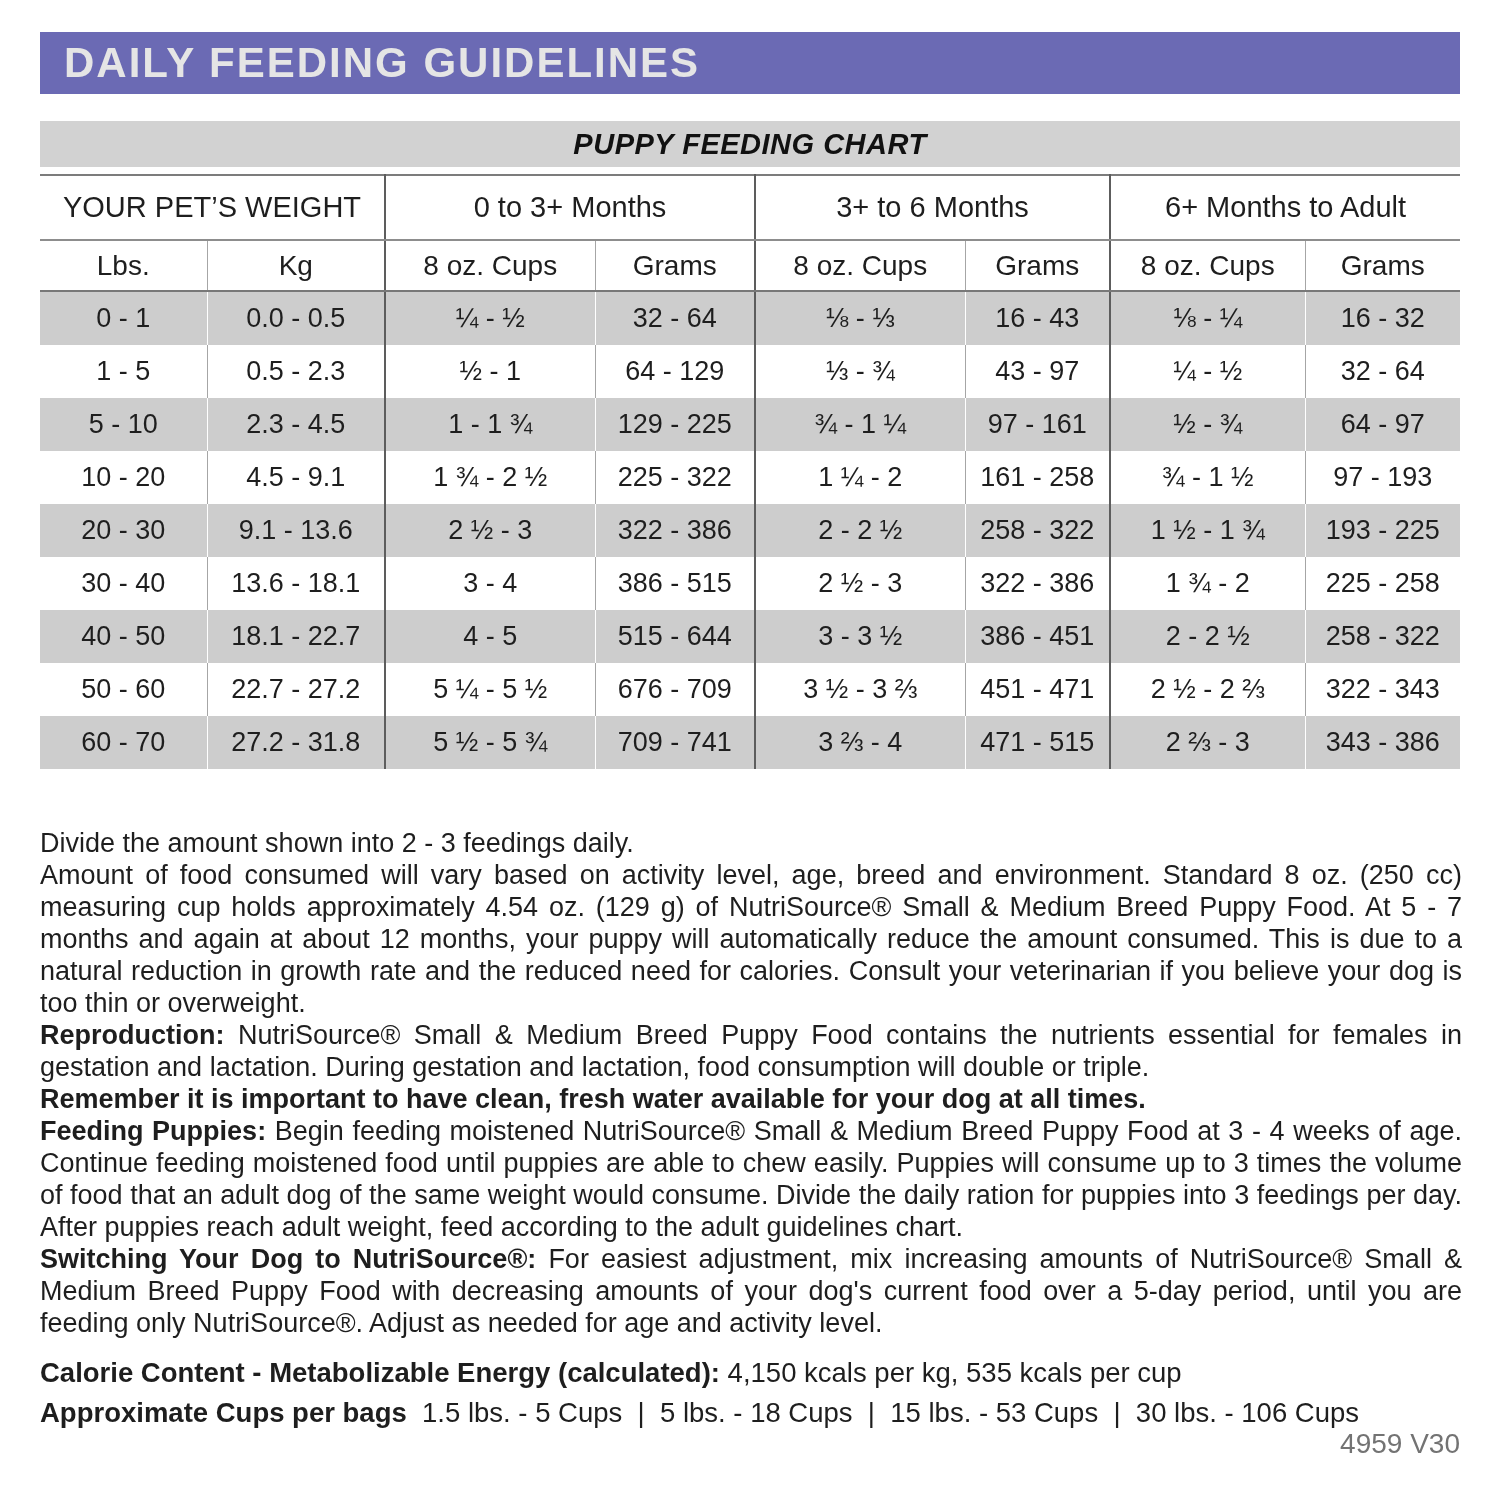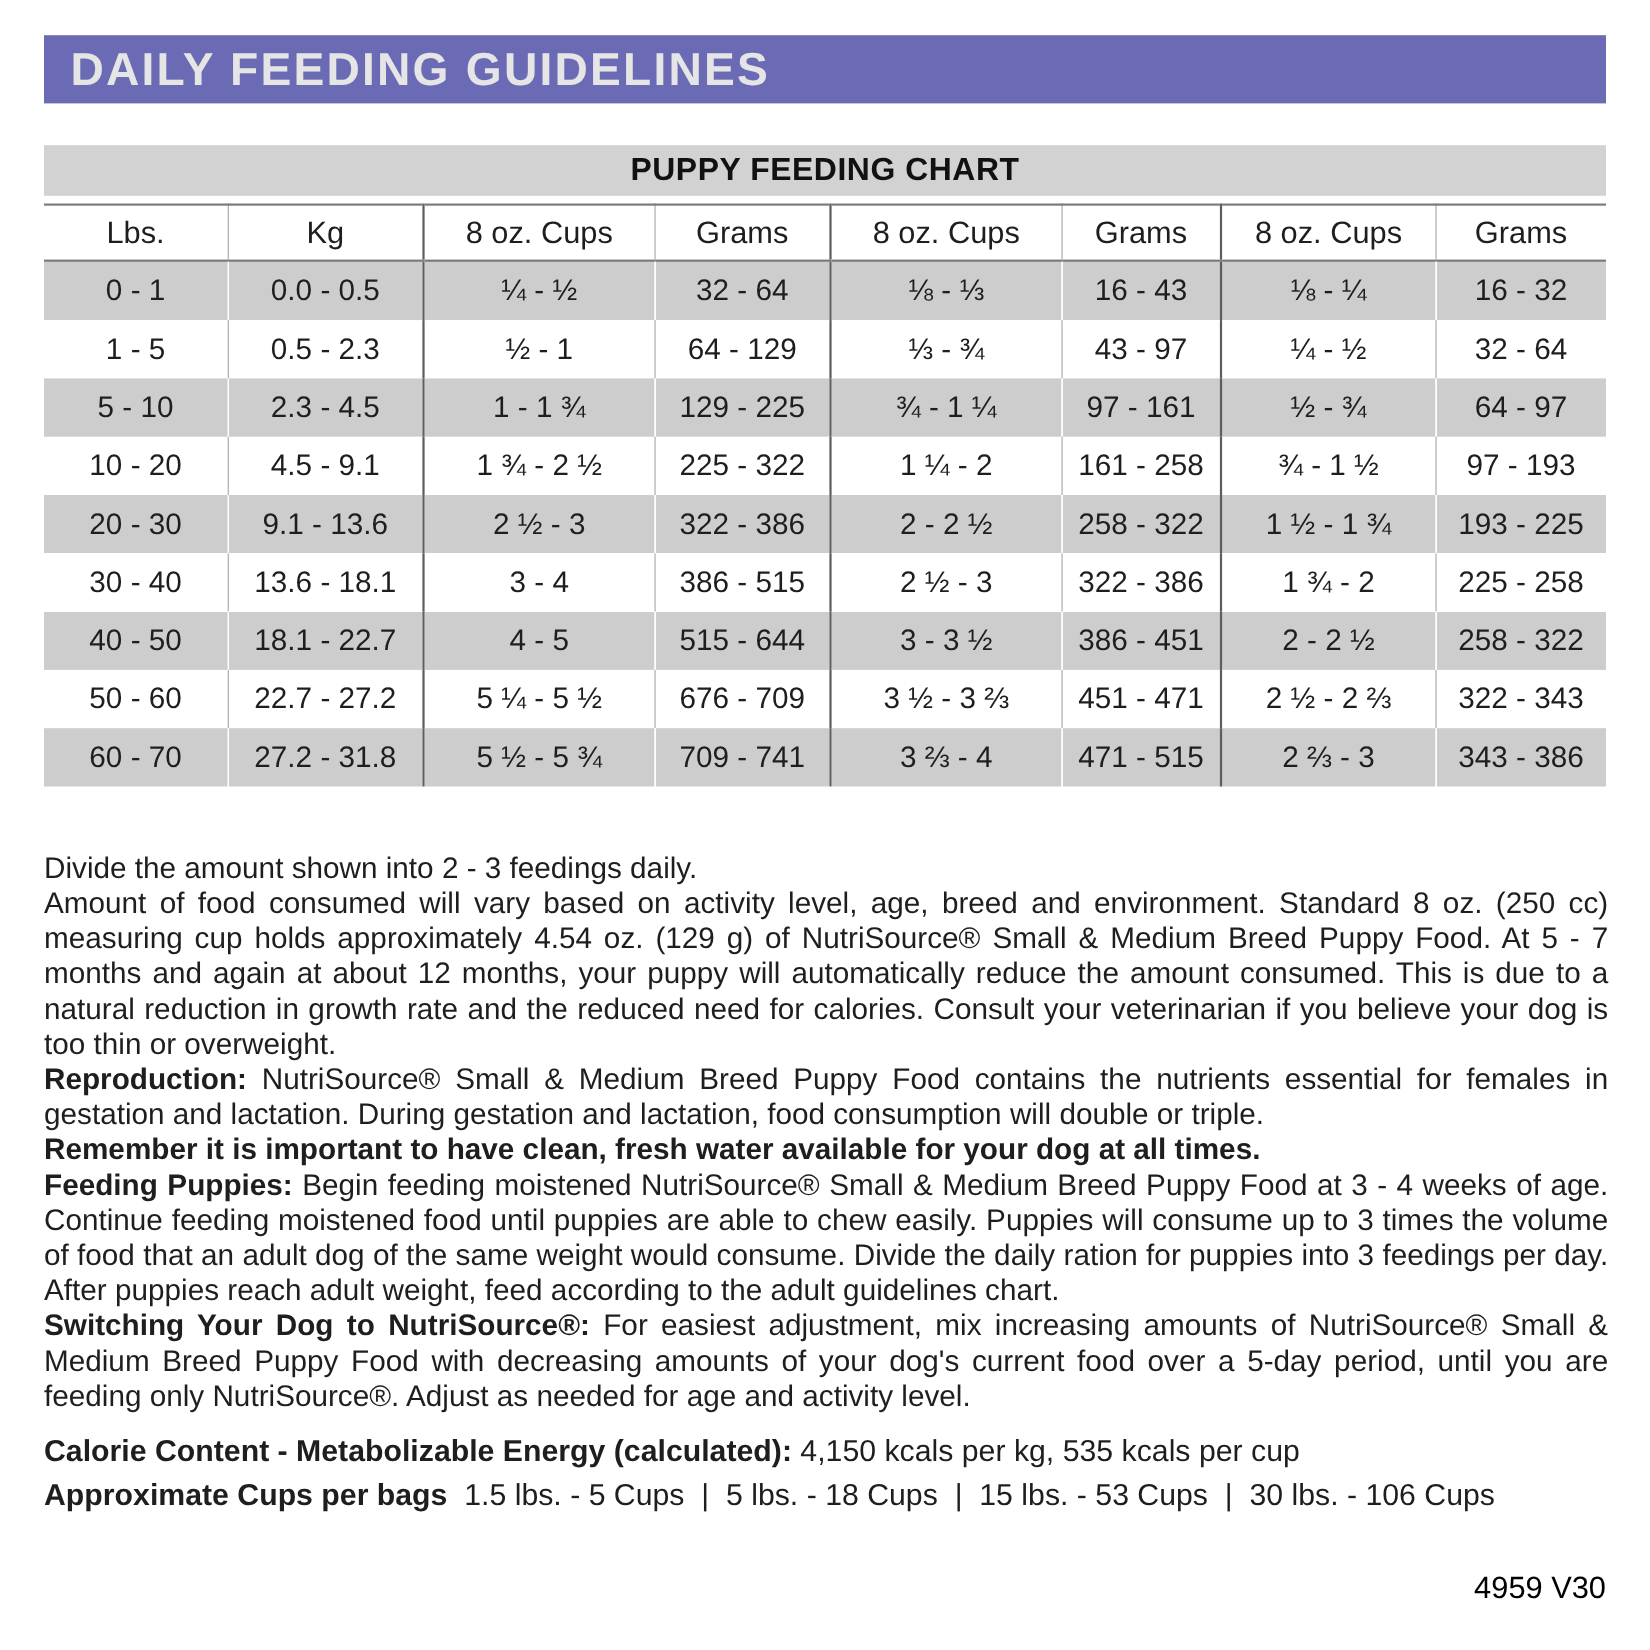--- a/index.html
+++ b/index.html
@@ -12,22 +12,22 @@
 
   .title-bar{
     background:#6b6ab4;height:62px;display:flex;align-items:center;
     padding-left:24px;box-sizing:border-box;
   }
   .title-bar h1{
     margin:0;color:#e5e5e5;font-size:42px;font-weight:bold;letter-spacing:2px;
   }
 
   .chart-bar{
-    margin-top:38px;background:#d2d2d2;height:46px;
-    display:flex;align-items:center;justify-content:center;
+    margin-top:27px;background:#d2d2d2;height:46px;
+    display:flex;align-items:center;justify-content:center;font-style:italic;
   }
   .chart-bar h2{margin:0;font-size:29px;font-weight:bold;color:#111;letter-spacing:0.5px;}
 
   table.feed{
     margin-top:7px;border-collapse:collapse;table-layout:fixed;
     width:1420px;border-top:2px solid #7c7c7c;
   }
   table.feed th,table.feed td{
     text-align:center;vertical-align:middle;font-weight:normal;
     padding:0;overflow:hidden;white-space:nowrap;
@@ -50,21 +50,21 @@
     margin-top:58px;width:1422px;font-size:27px;line-height:32px;
     text-align:justify;
   }
   .notes p{margin:0;}
   .lead{font-weight:bold;}
 
   .footer-block{margin-top:14px;width:1422px;font-size:27.5px;line-height:40px;}
   .footer-block .line{white-space:pre-wrap;}
 
   .doc-code{
-    position:absolute;right:40px;top:1428px;font-size:28px;color:#000000;text-align:center;
+    position:absolute;right:40px;top:1428px;font-size:28px;color:#737373;text-align:center;
   }
 </style>
 </head>
 <body>
 
 <div class="page">
 
   <div class="title-bar">
     <h1>DAILY FEEDING GUIDELINES</h1>
   </div>
@@ -78,20 +78,26 @@
       <col style="width:167px">
         <col style="width:178px">
       <col style="width:210px">
         <col style="width:160px">
       <col style="width:210px">
         <col style="width:145px">
       <col style="width:195px">
         <col style="width:155px">
     </colgroup>
     <tbody>
+        <tr class="ghead">
+      <th colspan="2">YOUR PET’S WEIGHT</th>
+      <th colspan="2" class="gstart">0 to 3+ Months</th>
+      <th colspan="2" class="gstart">3+ to 6 Months</th>
+      <th colspan="2" class="gstart">6+ Months to Adult</th>
+    </tr>
     <tr class="shead">
       <th>Lbs.</th>
       <th>Kg</th>
       <th class="gstart">8 oz. Cups</th>
       <th>Grams</th>
       <th class="gstart">8 oz. Cups</th>
       <th>Grams</th>
       <th class="gstart">8 oz. Cups</th>
       <th>Grams</th>
     </tr>

